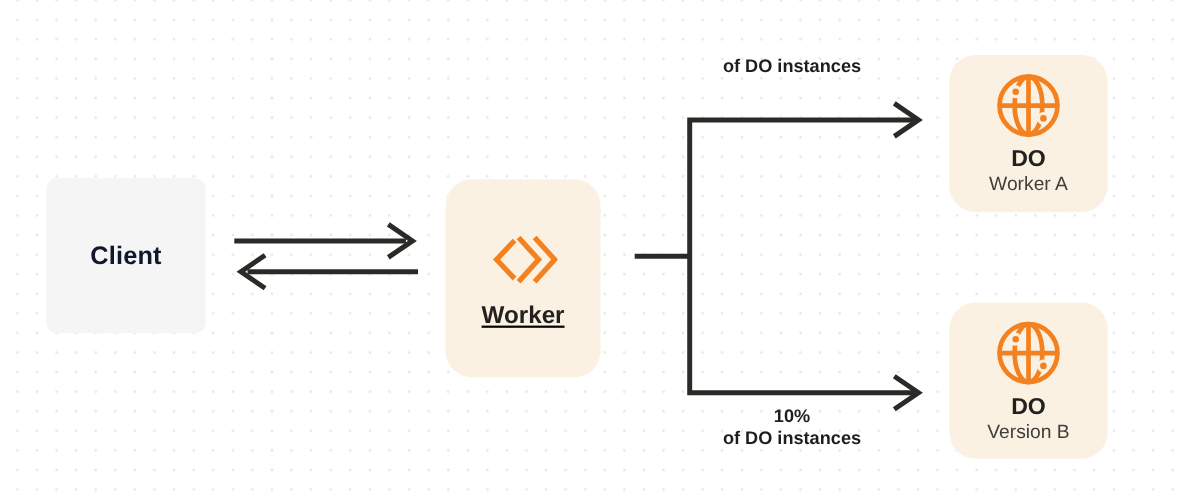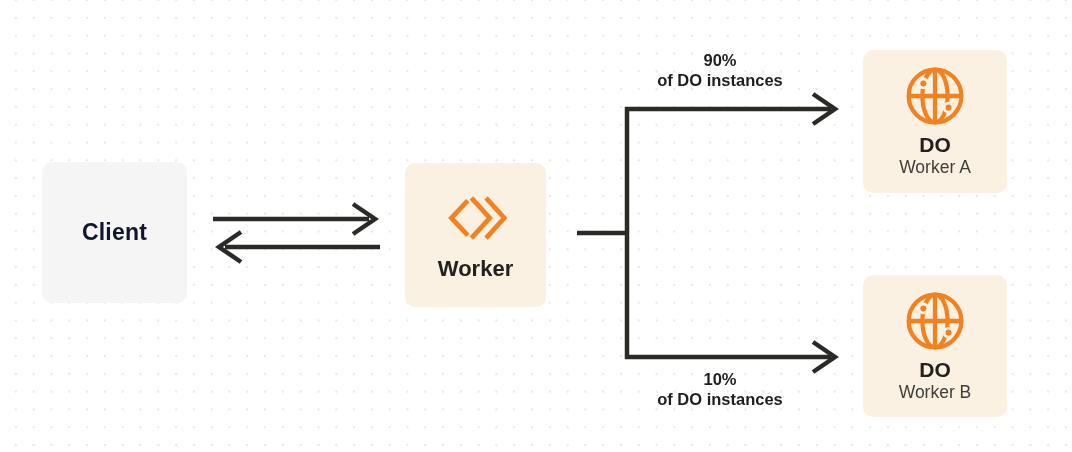--- a/index.html
+++ b/index.html
@@ -25,34 +25,35 @@
     align-items: center;
     justify-content: center;
     box-sizing: border-box;
   }
   .node.gray {
     background: #f5f5f6;
     border-radius: 10px;
   }
   .node.cream {
     background: #fbf1e2;
-    border-radius: 10px;
+    border-radius: 24px;
   }
   .node-client {
     left: 42px; top: 162px; width: 145px; height: 141px;
   }
   .node-client .label {
     font-size: 23px;
     font-weight: 700;
     color: #0f172a;
     letter-spacing: 0.2px;
   }
   .node-worker {
-    left: 405px; top: 163px; width: 141px; height: 144px;
+    left: 405px; top: 163px; width: 141px; height: 180px;
     padding-top: 4px;
+    text-decoration: underline;
   }
   .node-worker .label {
     font-size: 22px;
     font-weight: 700;
     color: #222120;
     margin-top: 12px;
   }
   .node-do-a { left: 863px; top: 50px;  width: 144px; height: 143px; }
   .node-do-b { left: 863px; top: 275px; width: 144px; height: 142px; }
   .node .do-title {
@@ -153,25 +154,24 @@
           <circle cx="32" cy="32" r="27.2"></circle>
           <ellipse cx="32" cy="32" rx="13" ry="27.2"></ellipse>
           <line x1="32" y1="5" x2="32" y2="59"></line>
           <line x1="5" y1="32" x2="59" y2="32"></line>
         </g>
         <circle cx="20" cy="19" r="4.6" fill="#f4811f" stroke="#fbf1e2" stroke-width="3"></circle>
         <circle cx="46" cy="44" r="4.6" fill="#f4811f" stroke="#fbf1e2" stroke-width="3"></circle>
       </svg>
     </span>
     <div class="do-title">DO</div>
-    <div class="do-subtitle">Worker B</div>
+    <div class="do-subtitle">Version B</div>
   </div>
 
   <div class="route-label route-label-a">
-    <div>90%</div>
     <div>of DO instances</div>
   </div>
 
   <div class="route-label route-label-b">
     <div>10%</div>
     <div>of DO instances</div>
   </div>
 
 </div>
 

